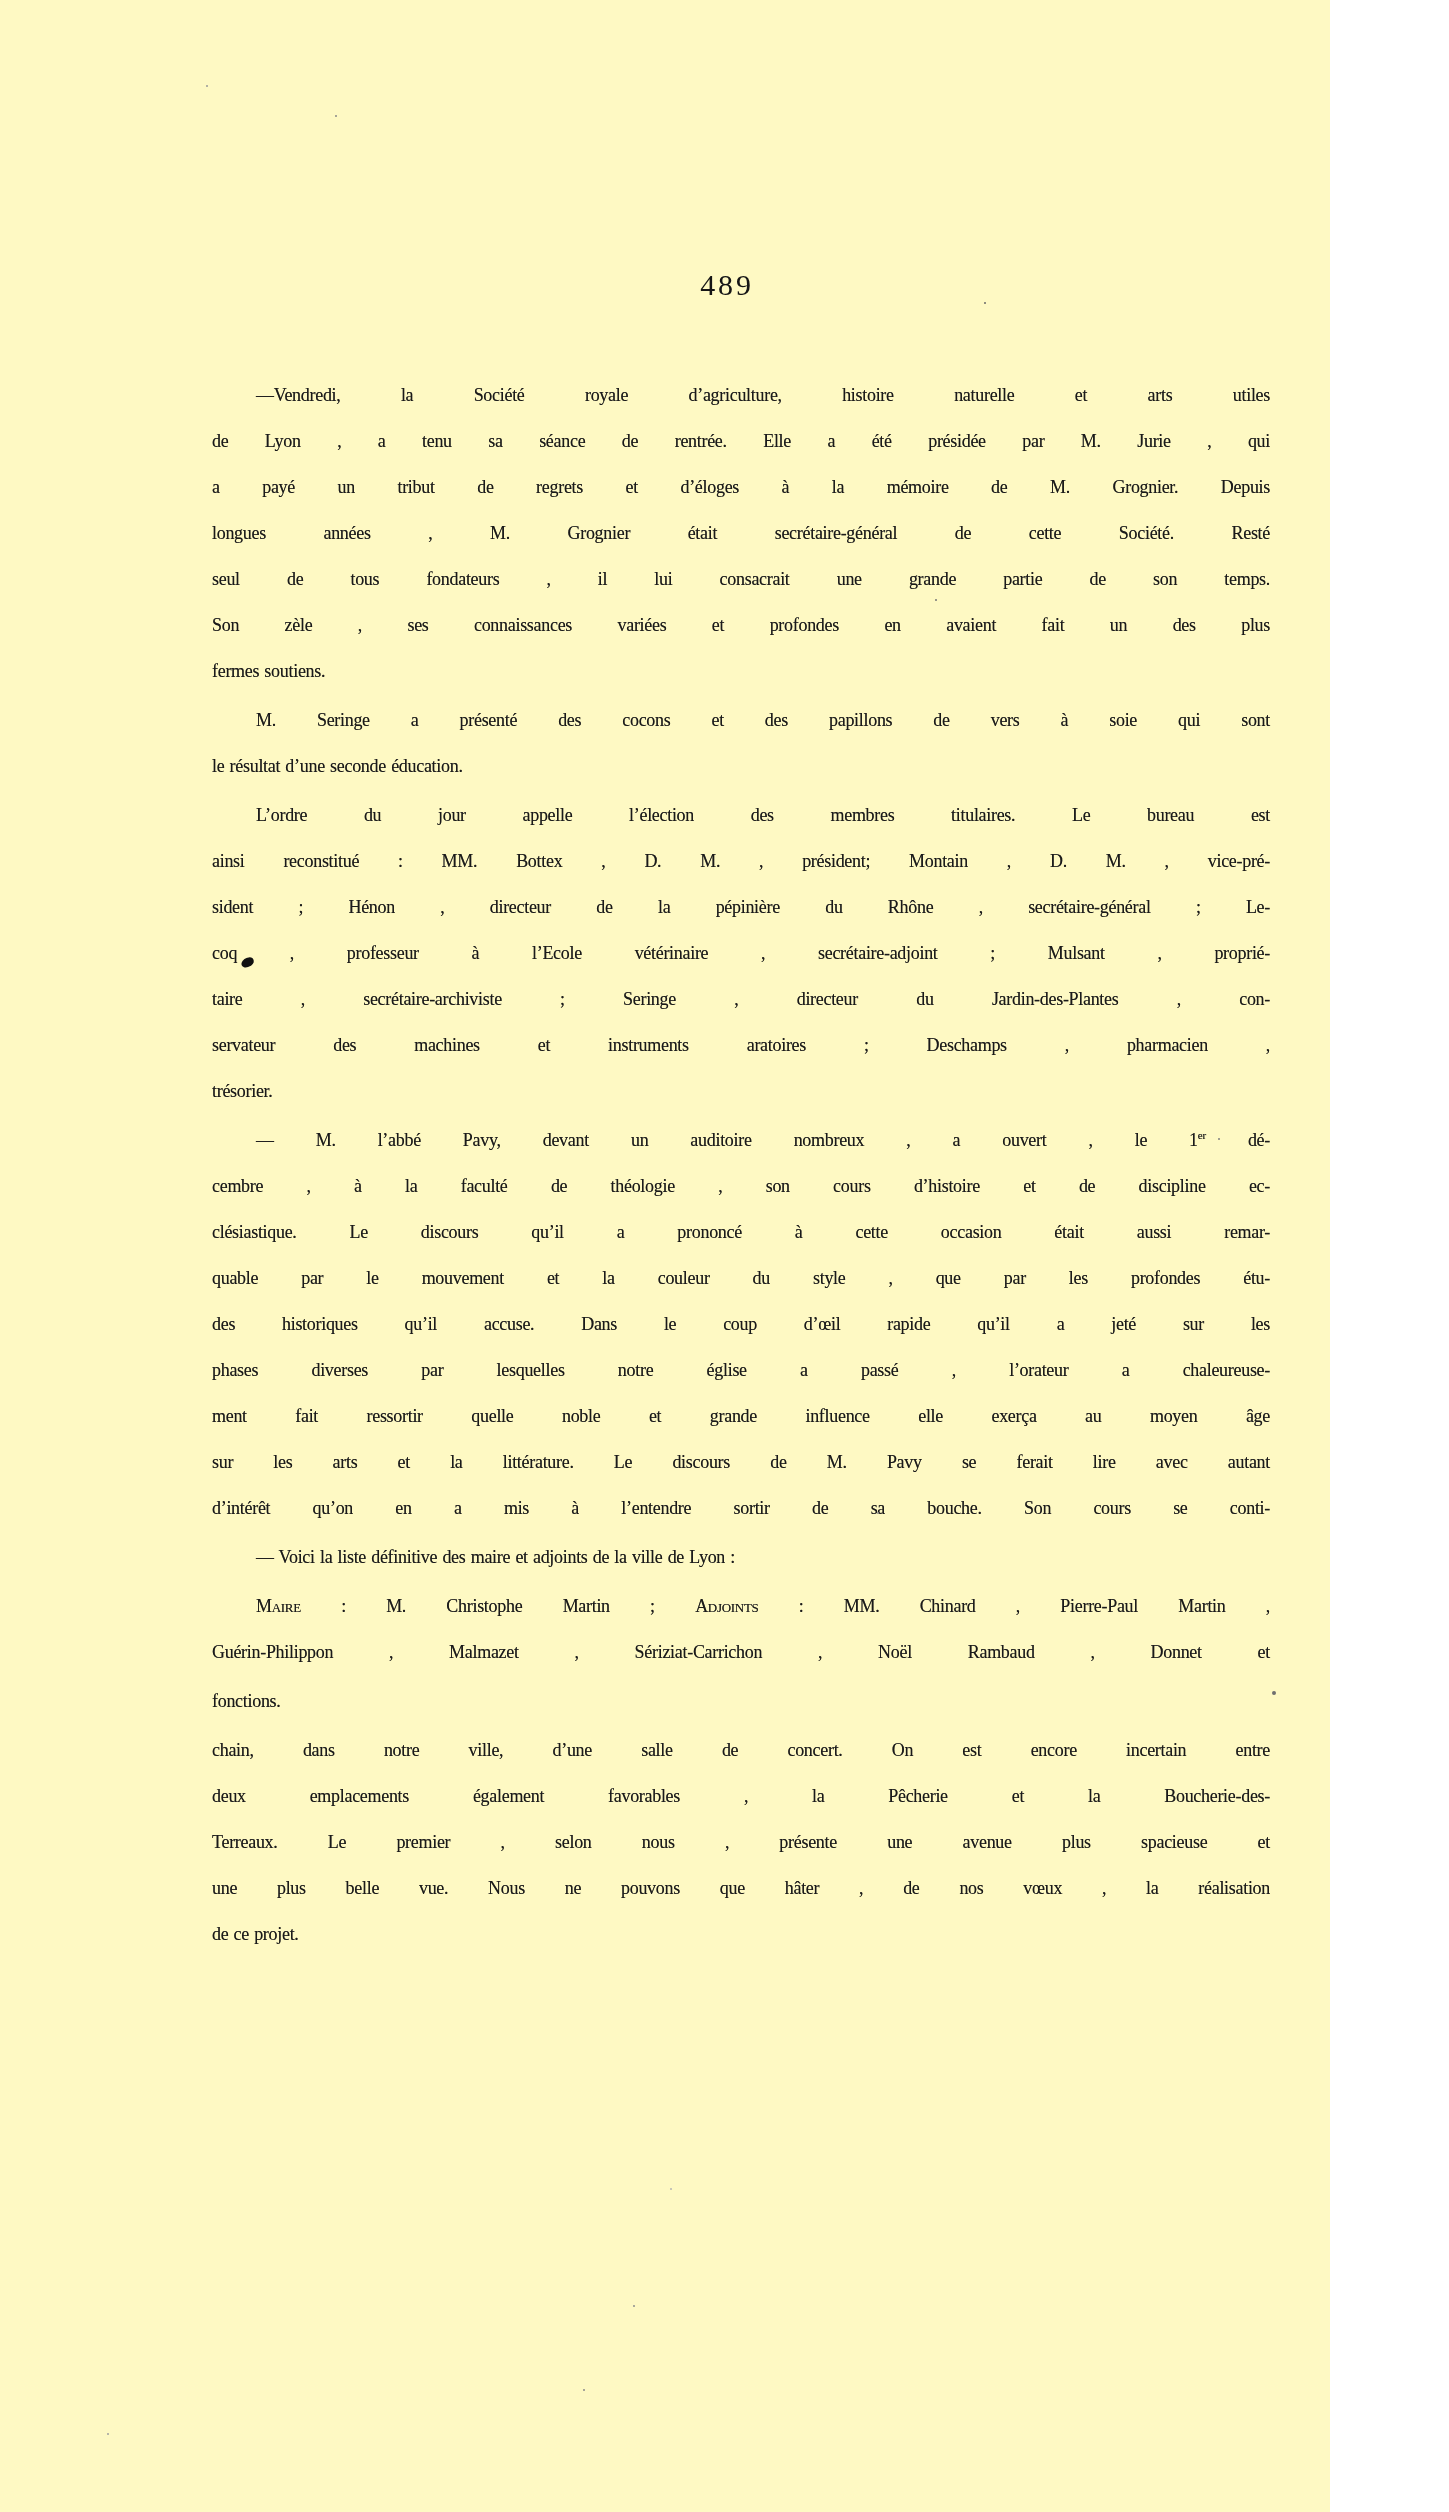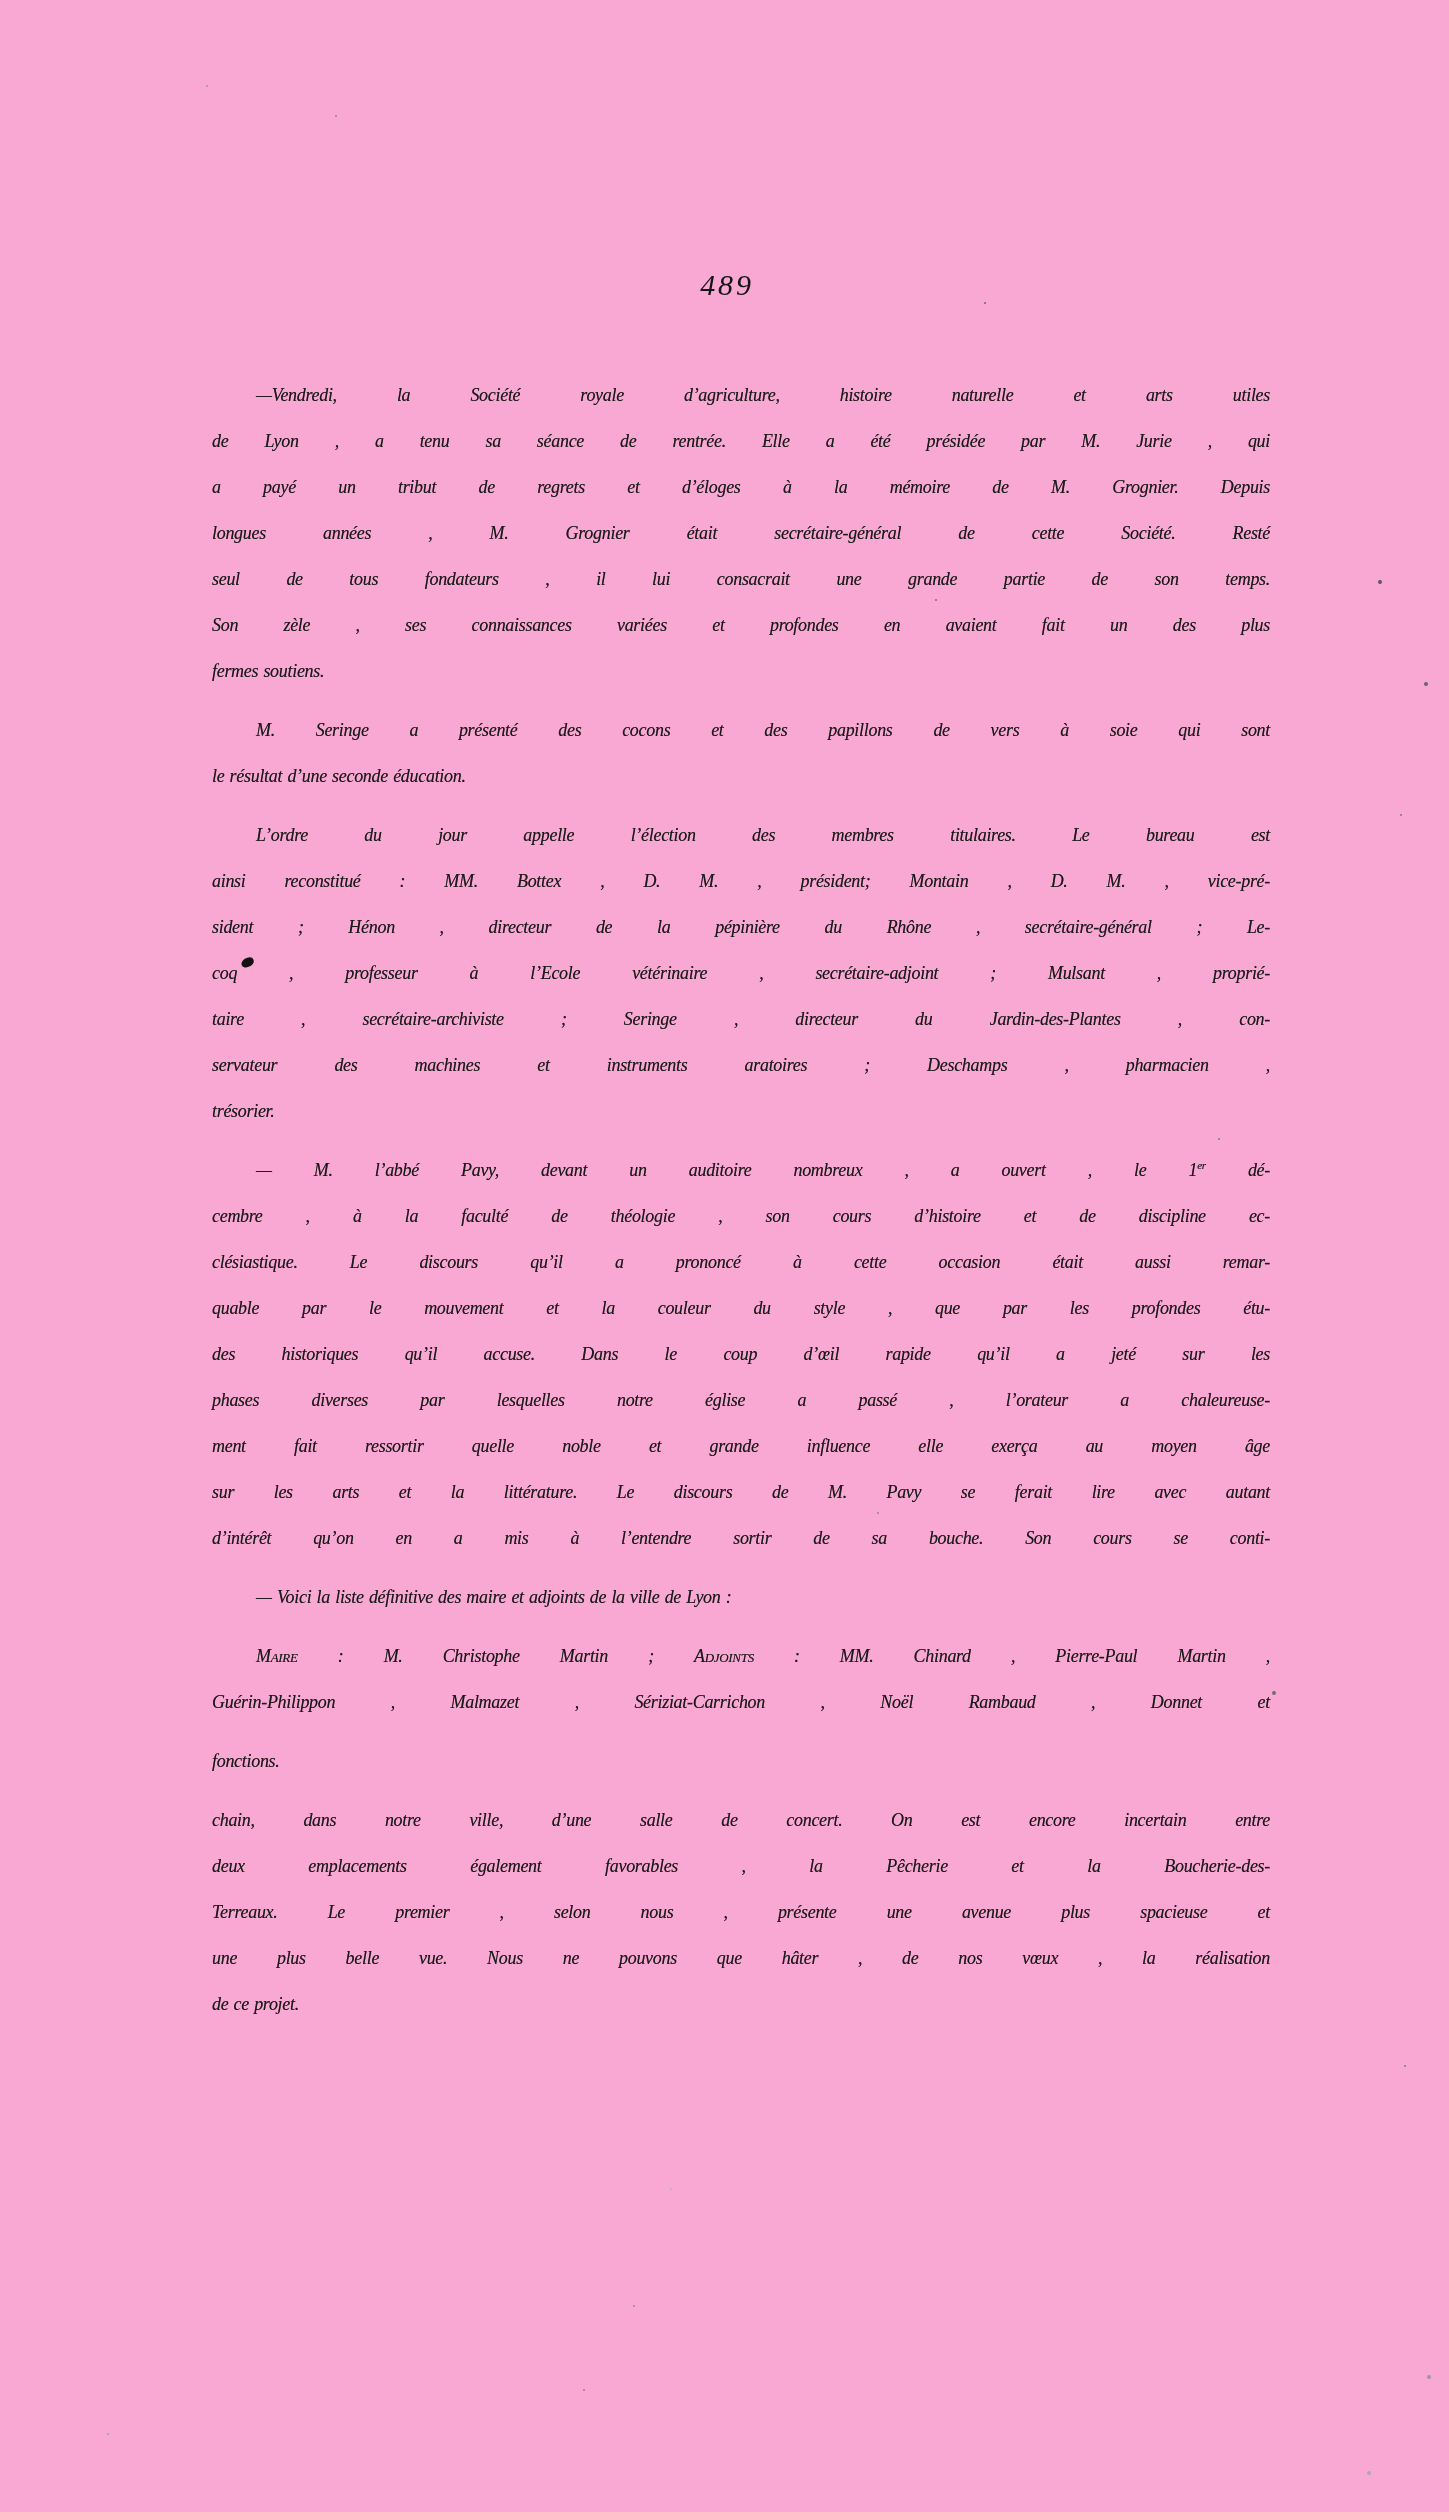--- a/index.html
+++ b/index.html
@@ -2,27 +2,26 @@
 <html><head>
 <meta charset="utf-8">
 <style>
   html, body {
     margin: 0;
     padding: 0;
     background: #ffffff;
   }
   .page {
     position: relative;
-    width: 1449px;
+    width: 1330px;
     height: 2512px;
-    background: #f9a8d4;
+    background: #fef9c3;
     overflow: hidden;
     font-family: "Liberation Serif", "DejaVu Serif", serif;
     color: #1a1a1a;
-    font-style: italic;
   }
   .page-number {
     position: absolute;
     top: 268px;
     left: 198px;
     width: 1058px;
     text-align: center;
     font-size: 30px;
     letter-spacing: 2.9px;
     color: #151515;
@@ -33,21 +32,21 @@
     left: 212px;
     width: 1058px;
     font-size: 18px;
     line-height: 46px;
     letter-spacing: -0.3px;
     word-spacing: 1px;
     color: #1a1a1a;
     text-shadow: 0 0 0.5px rgba(20,20,20,0.55);
   }
   .para { margin: 0; }
-  .para + .para { margin-top: 13px; }
+  .para + .para { margin-top: 3px; }
   .line {
     text-align: justify;
     text-align-last: justify;
   }
   .line.first { text-indent: 44px; }
   .line.last { text-align-last: left; }
   .sc { font-variant: small-caps; }
   sup.ord {
     font-size: 0.62em;
     vertical-align: super;

